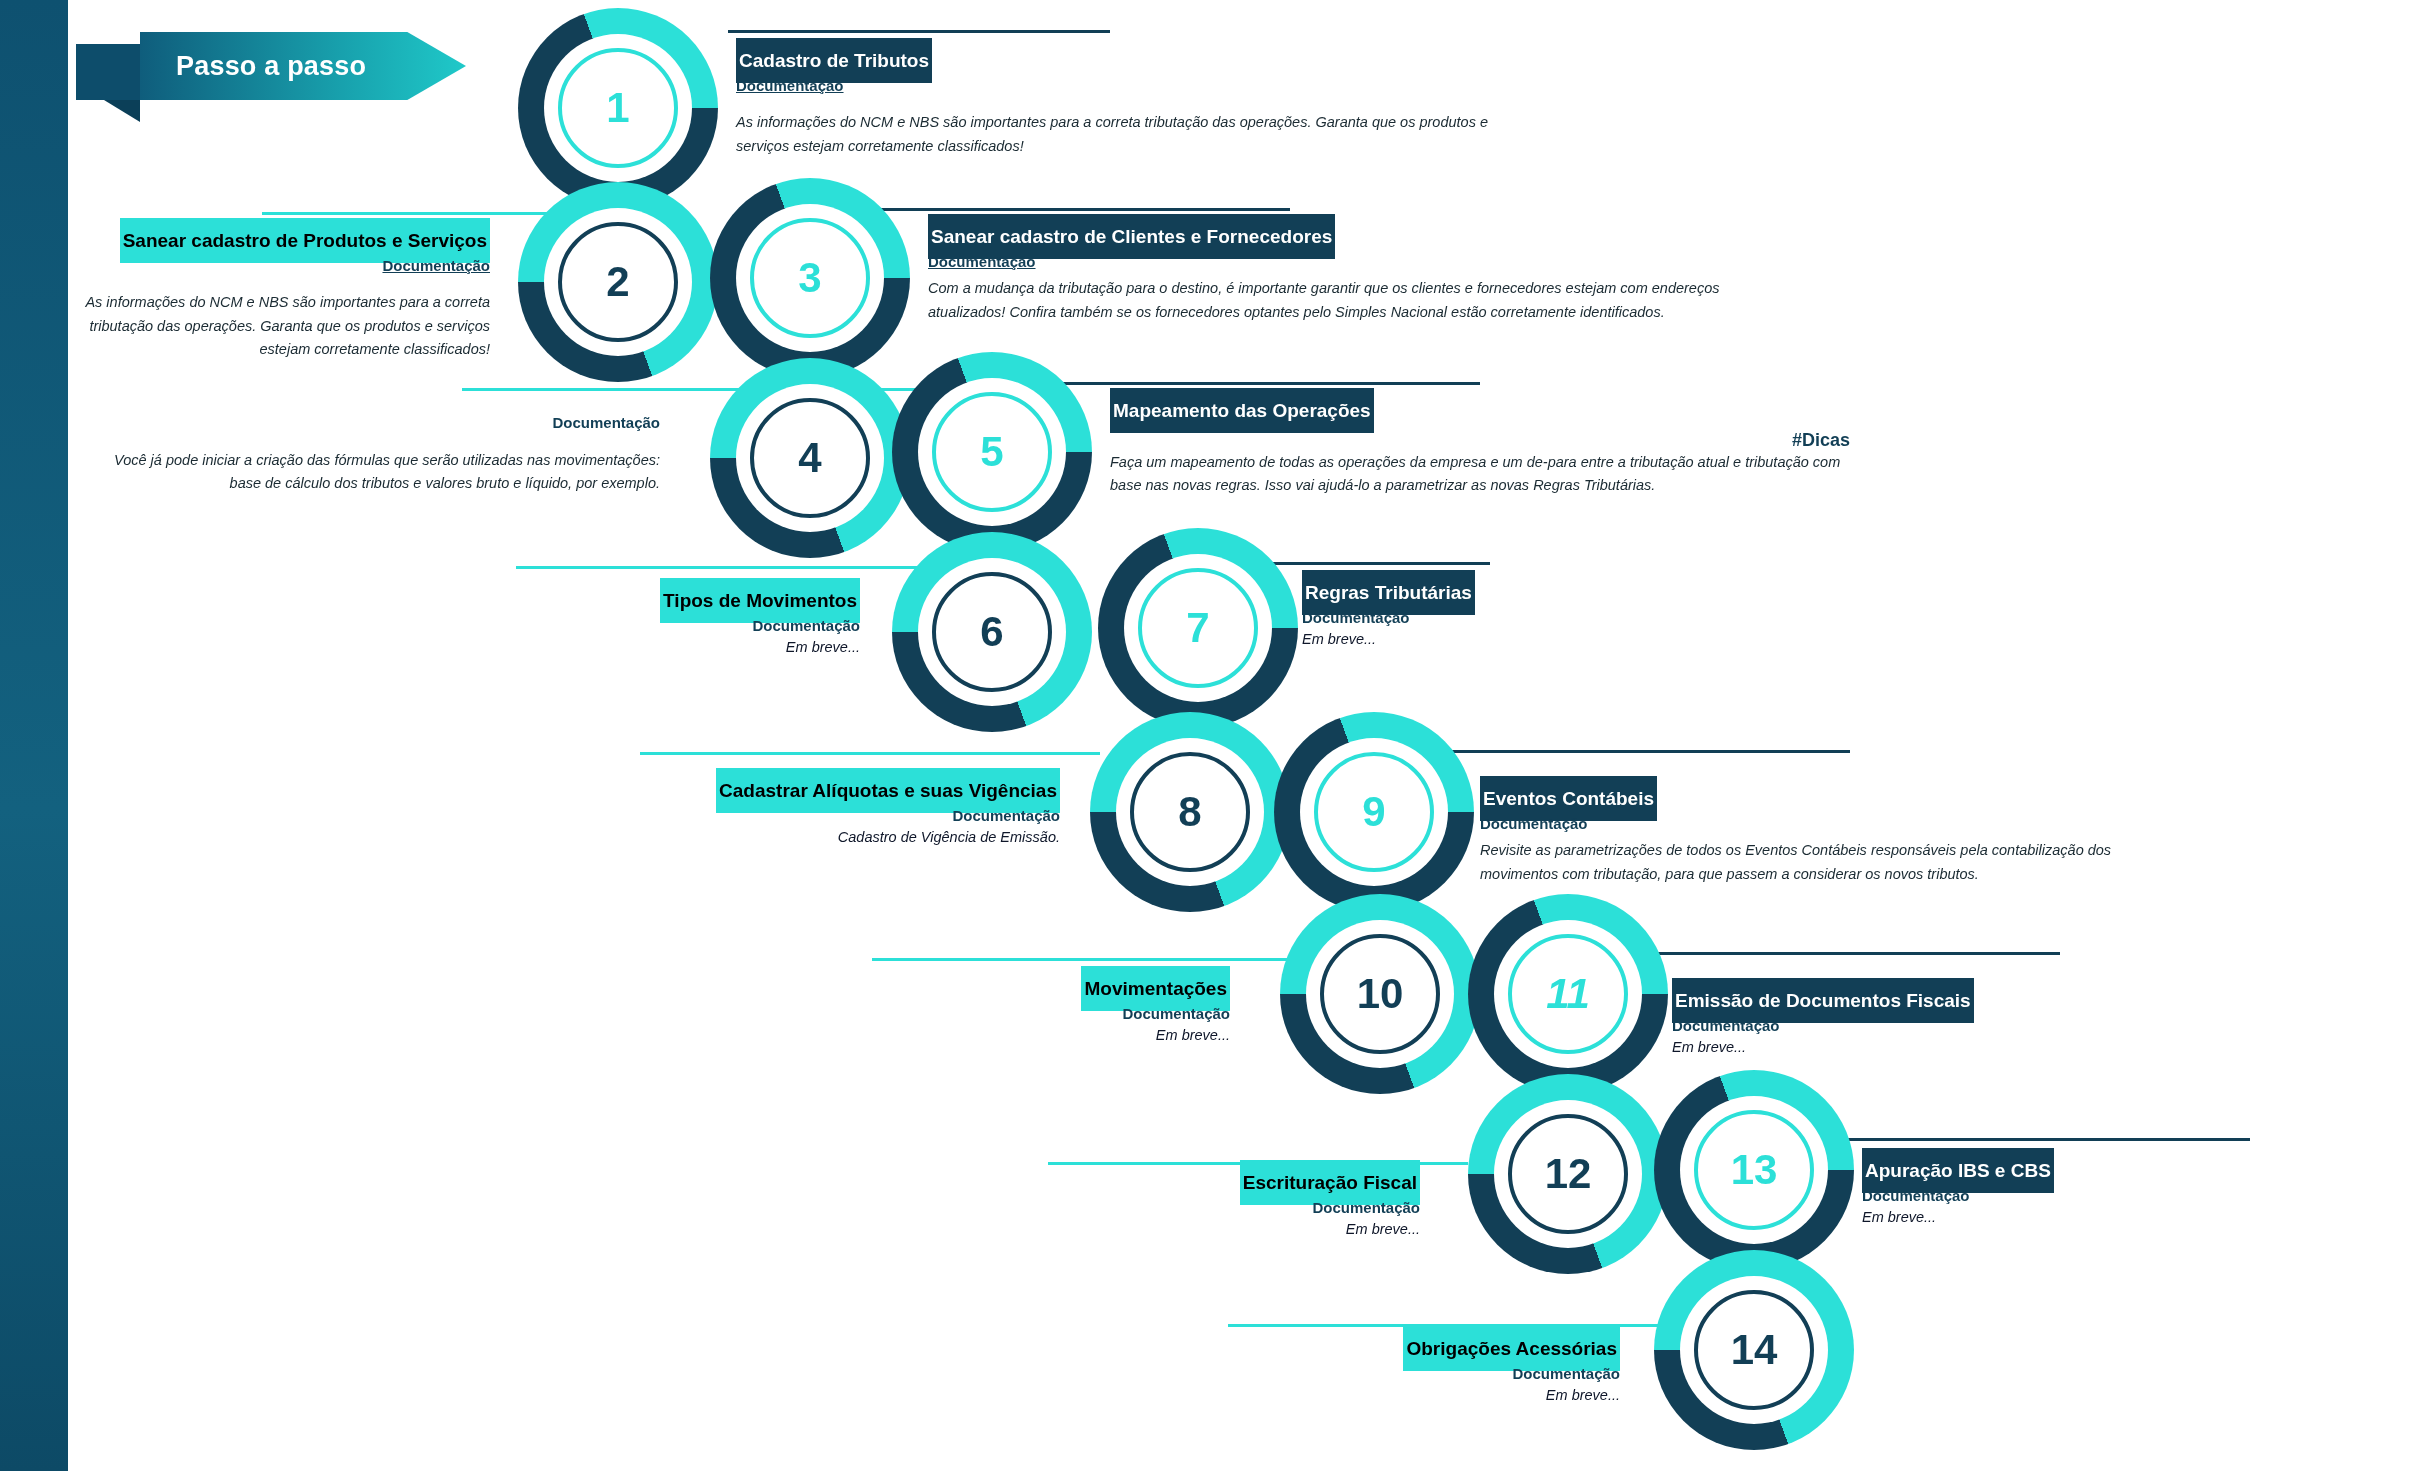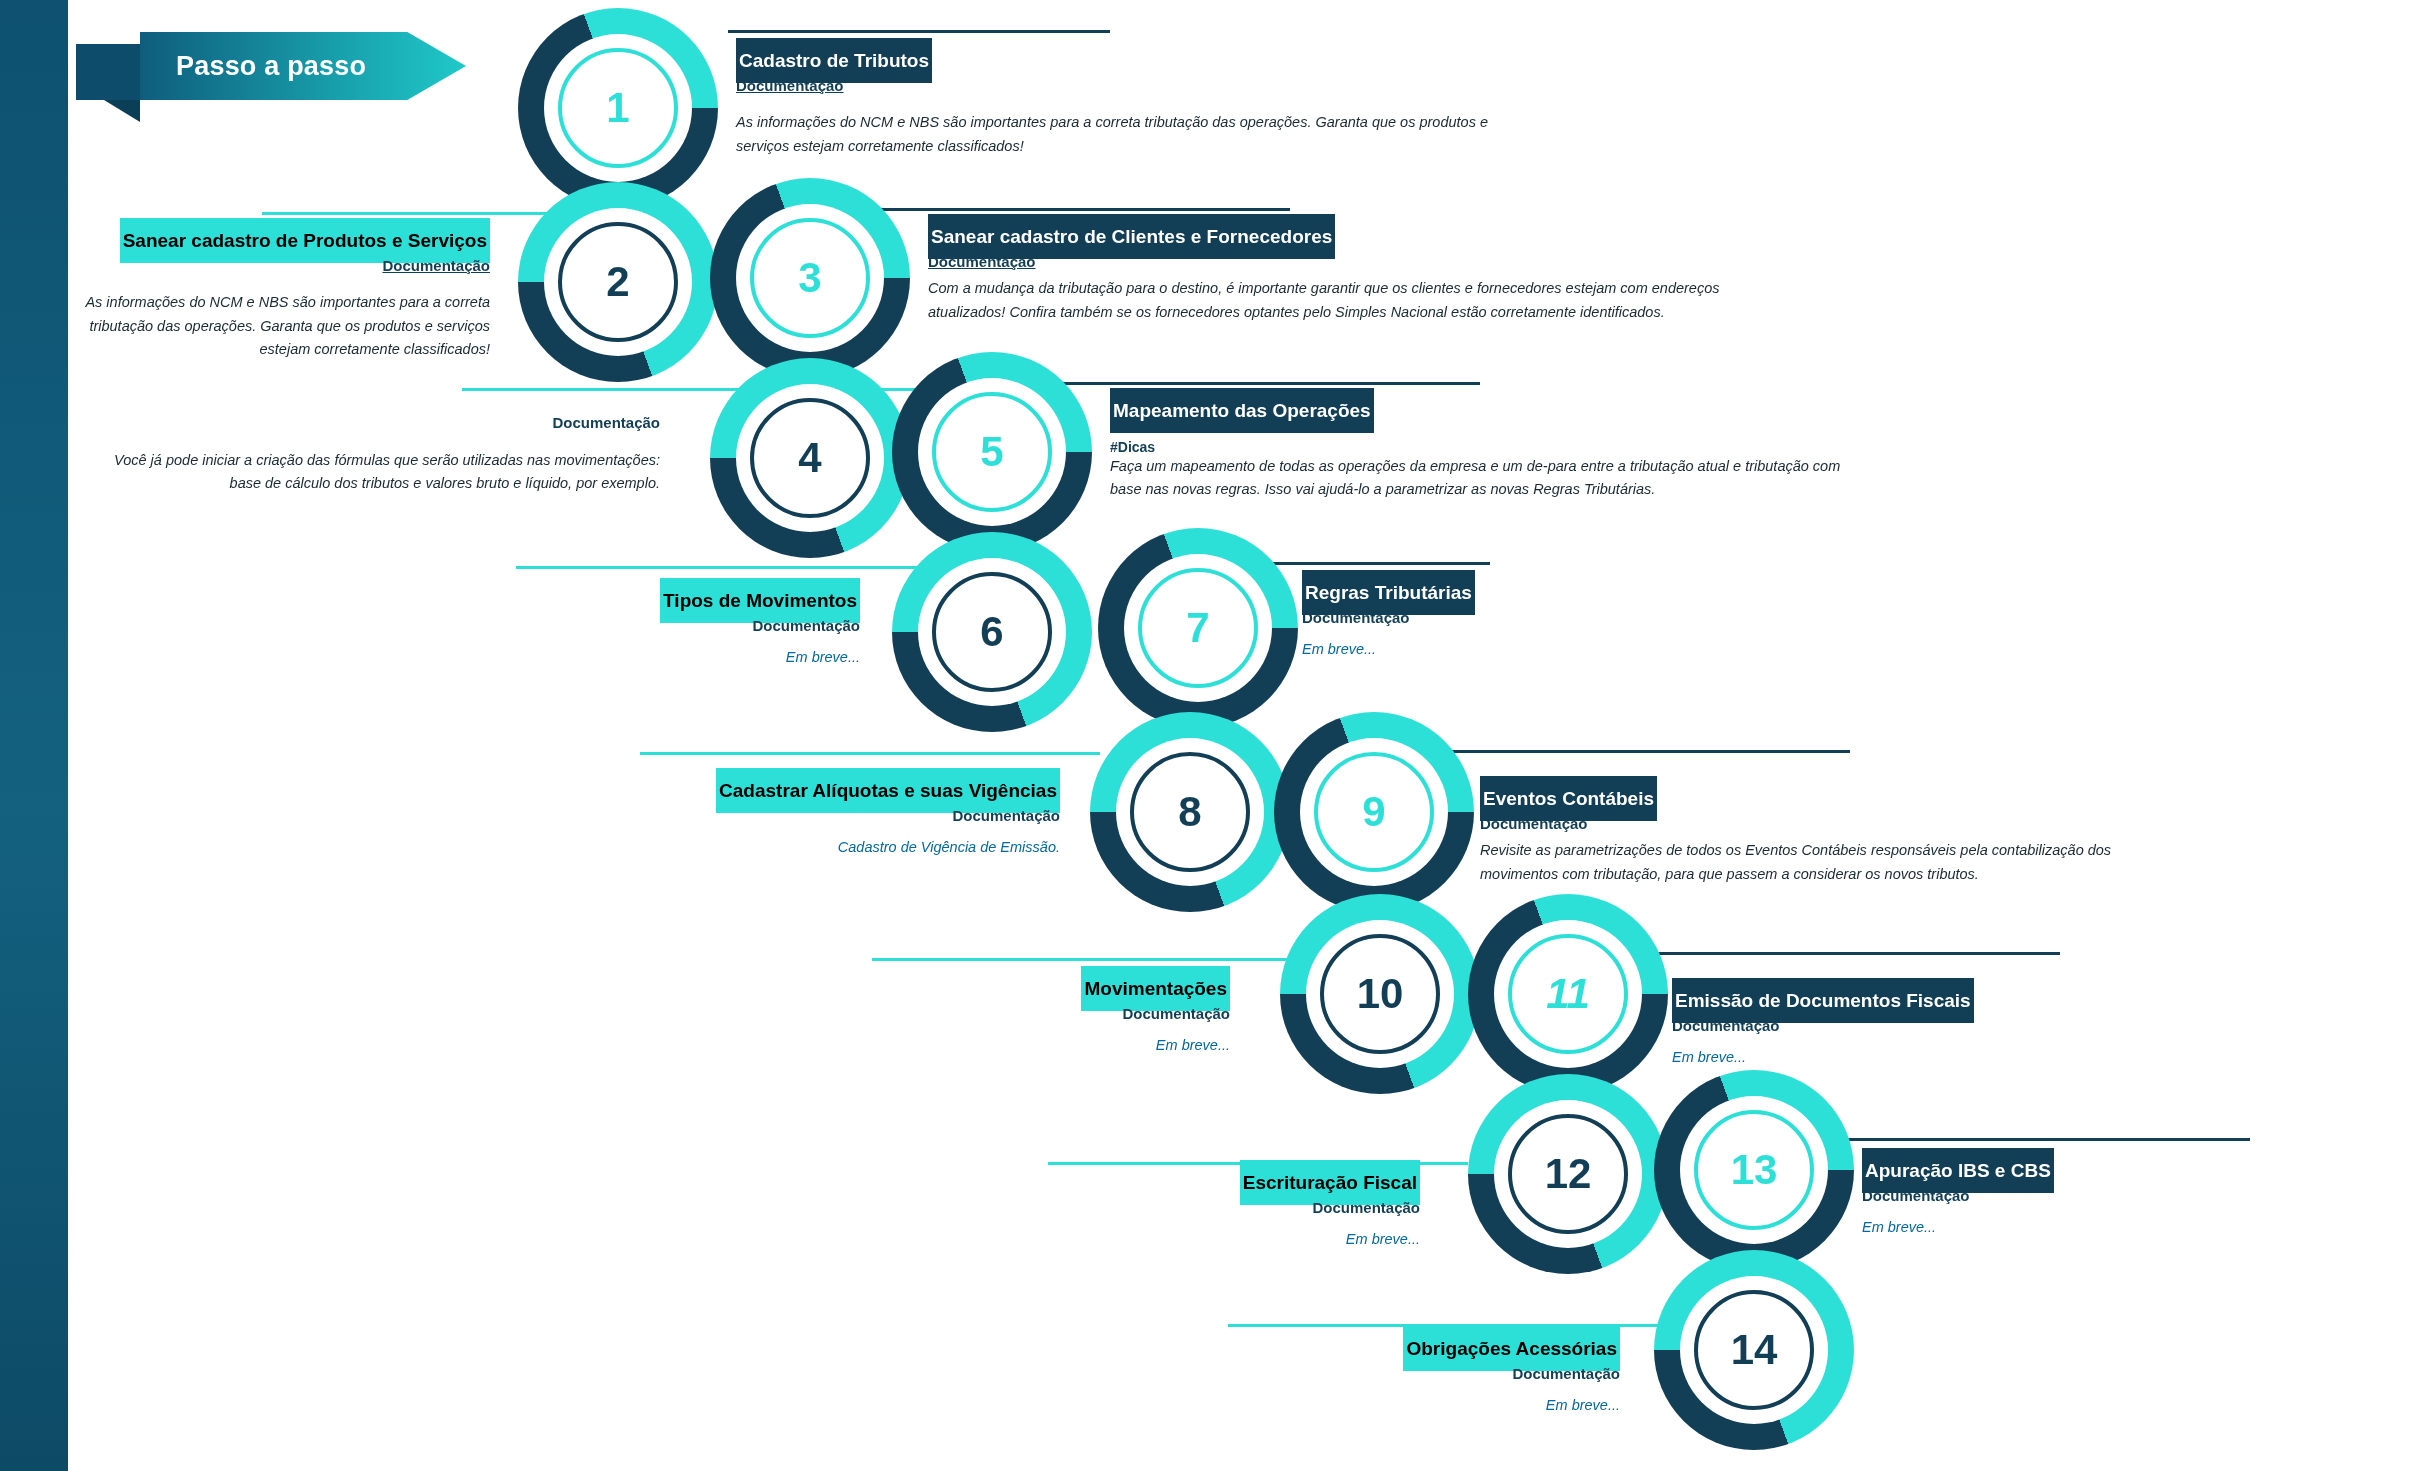--- a/index.html
+++ b/index.html
@@ -67,25 +67,25 @@
   .tb .title.cyan{background:#2ce0d8;color:#000000;}
   .tb .doc{
     font-size:15px;font-weight:bold;color:#123f56;line-height:1.5;
   }
   .tb .doc.u{text-decoration:underline;}
   .tb .body{
     font-size:14.5px;font-style:italic;color:#1b2b33;line-height:1.62;
     margin-top:14px;
   }
   .tb .body.tight{margin-top:4px;}
-  .tb .dicas{font-size:14px;font-weight:bold;color:#123f56;margin-top:14px;}
+  .tb .dicas{font-size:18px;font-weight:bold;color:#123f56;margin-top:5px;text-align:right;}
   .tb .dicas + .body{margin-top:0;}
   .tb.right{text-align:left;}
   .tb.leftal{text-align:right;}
-  .tb .emb{font-size:14.5px;font-style:italic;color:#0369a1;line-height:1.5;margin-top:10px;}
+  .tb .emb{font-size:14.5px;font-style:italic;color:#0f172a;line-height:1.5;}
 </style>
 </head>
 <body>
 
 <div id="canvas">
 
   <div class="left-rail"></div>
 
   <div class="banner-wrap">
     <div class="banner-fold"></div>

